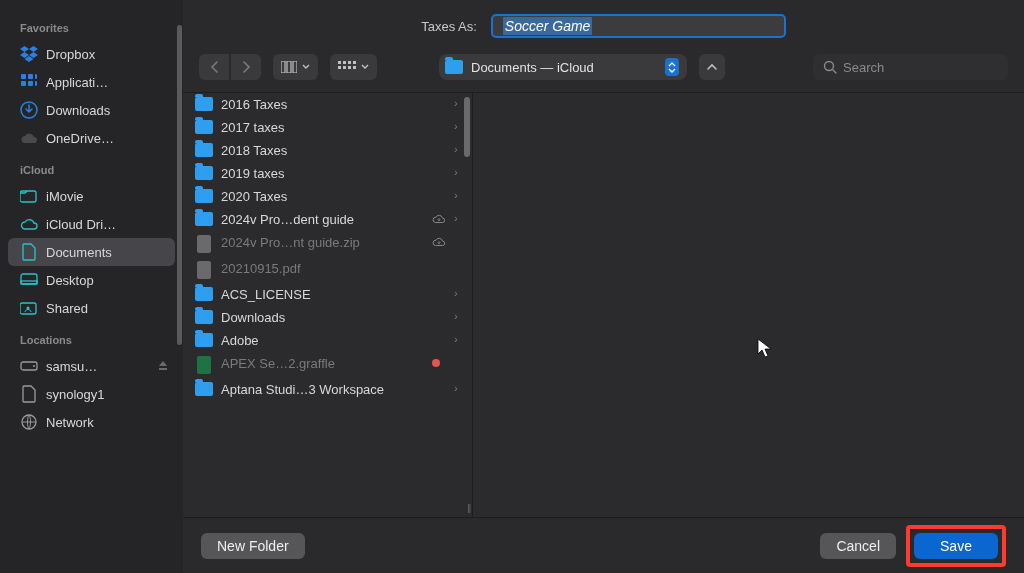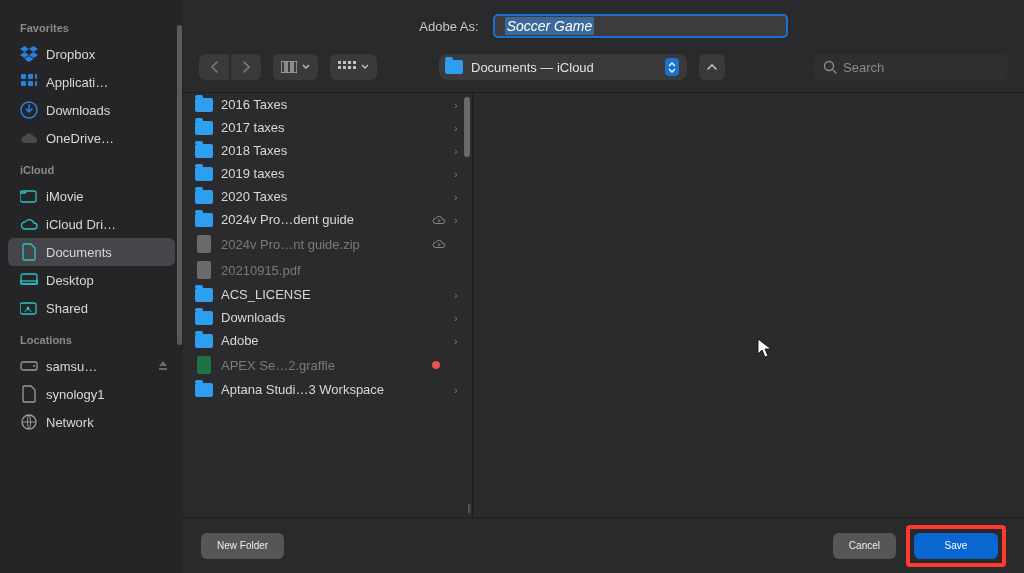--- a/index.html
+++ b/index.html
@@ -215,21 +215,21 @@
       right: 2px;
       top: 4px;
       width: 6px;
       height: 60px;
       background: #6a6a6c;
       border-radius: 3px;
     }
     .column.empty { flex: 1; border-right: none; }
     .file-row {
       display: flex;
-      align-items: center;
+      align-items: flex-start;
       padding: 4px 10px 4px 12px;
       gap: 8px;
       font-size: 13px;
       color: #d8d8d8;
     }
     .file-row.dimmed { color: #7a7a7c; }
     .file-row .name { flex: 1; white-space: nowrap; overflow: hidden; text-overflow: ellipsis; }
     .file-row .chev { color: #7a7a7c; font-size: 11px; }
     .file-row .extra { width: 14px; height: 14px; display: flex; align-items: center; }
     .red-dot { width: 8px; height: 8px; border-radius: 50%; background: #e25750; }
@@ -295,21 +295,21 @@
       align-items: center;
       padding: 0 18px;
       gap: 10px;
       border-top: 1px solid #1e1e1f;
     }
     .push-right { margin-left: auto; }
     .btn {
       height: 26px;
       padding: 0 16px;
       border-radius: 6px;
-      font-size: 10px;
+      font-size: 14px;
       display: inline-flex;
       align-items: center;
       justify-content: center;
       cursor: default;
     }
     .btn.grey { background: #565658; color: #eee; }
     .btn.plain { background: #565658; color: #eee; }
     .btn.primary { background: #0a66d0; color: #fff; width: 84px; }
     .highlight-box {
       border: 4px solid #ff3b30;
@@ -443,21 +443,21 @@
           <path d="M2 9h14M9 2c2 2 2 12 0 14M9 2c-2 2-2 12 0 14" fill="none" stroke="#9a9a9c" stroke-width="1"></path>
         </svg>
       </span>
     <span class="sidebar-label">Network</span>
   </div>
 </div>
 
 <div class="main">
 
   <div class="save-row">
-    <span class="save-label">Adobe As:</span>
+    <span class="save-label">Taxes As:</span>
     <div class="filename-input">
       <span class="selection">Soccer Game</span>
     </div>
   </div>
 
   <div class="toolbar">
     <div class="nav-group">
       <div class="toolbar-seg left">
           <svg width="9" height="12" viewBox="0 0 9 12">
             <path d="M7 1L2 6l5 5" fill="none" stroke="#7a7a7c" stroke-width="1.6" stroke-linecap="round"></path>

